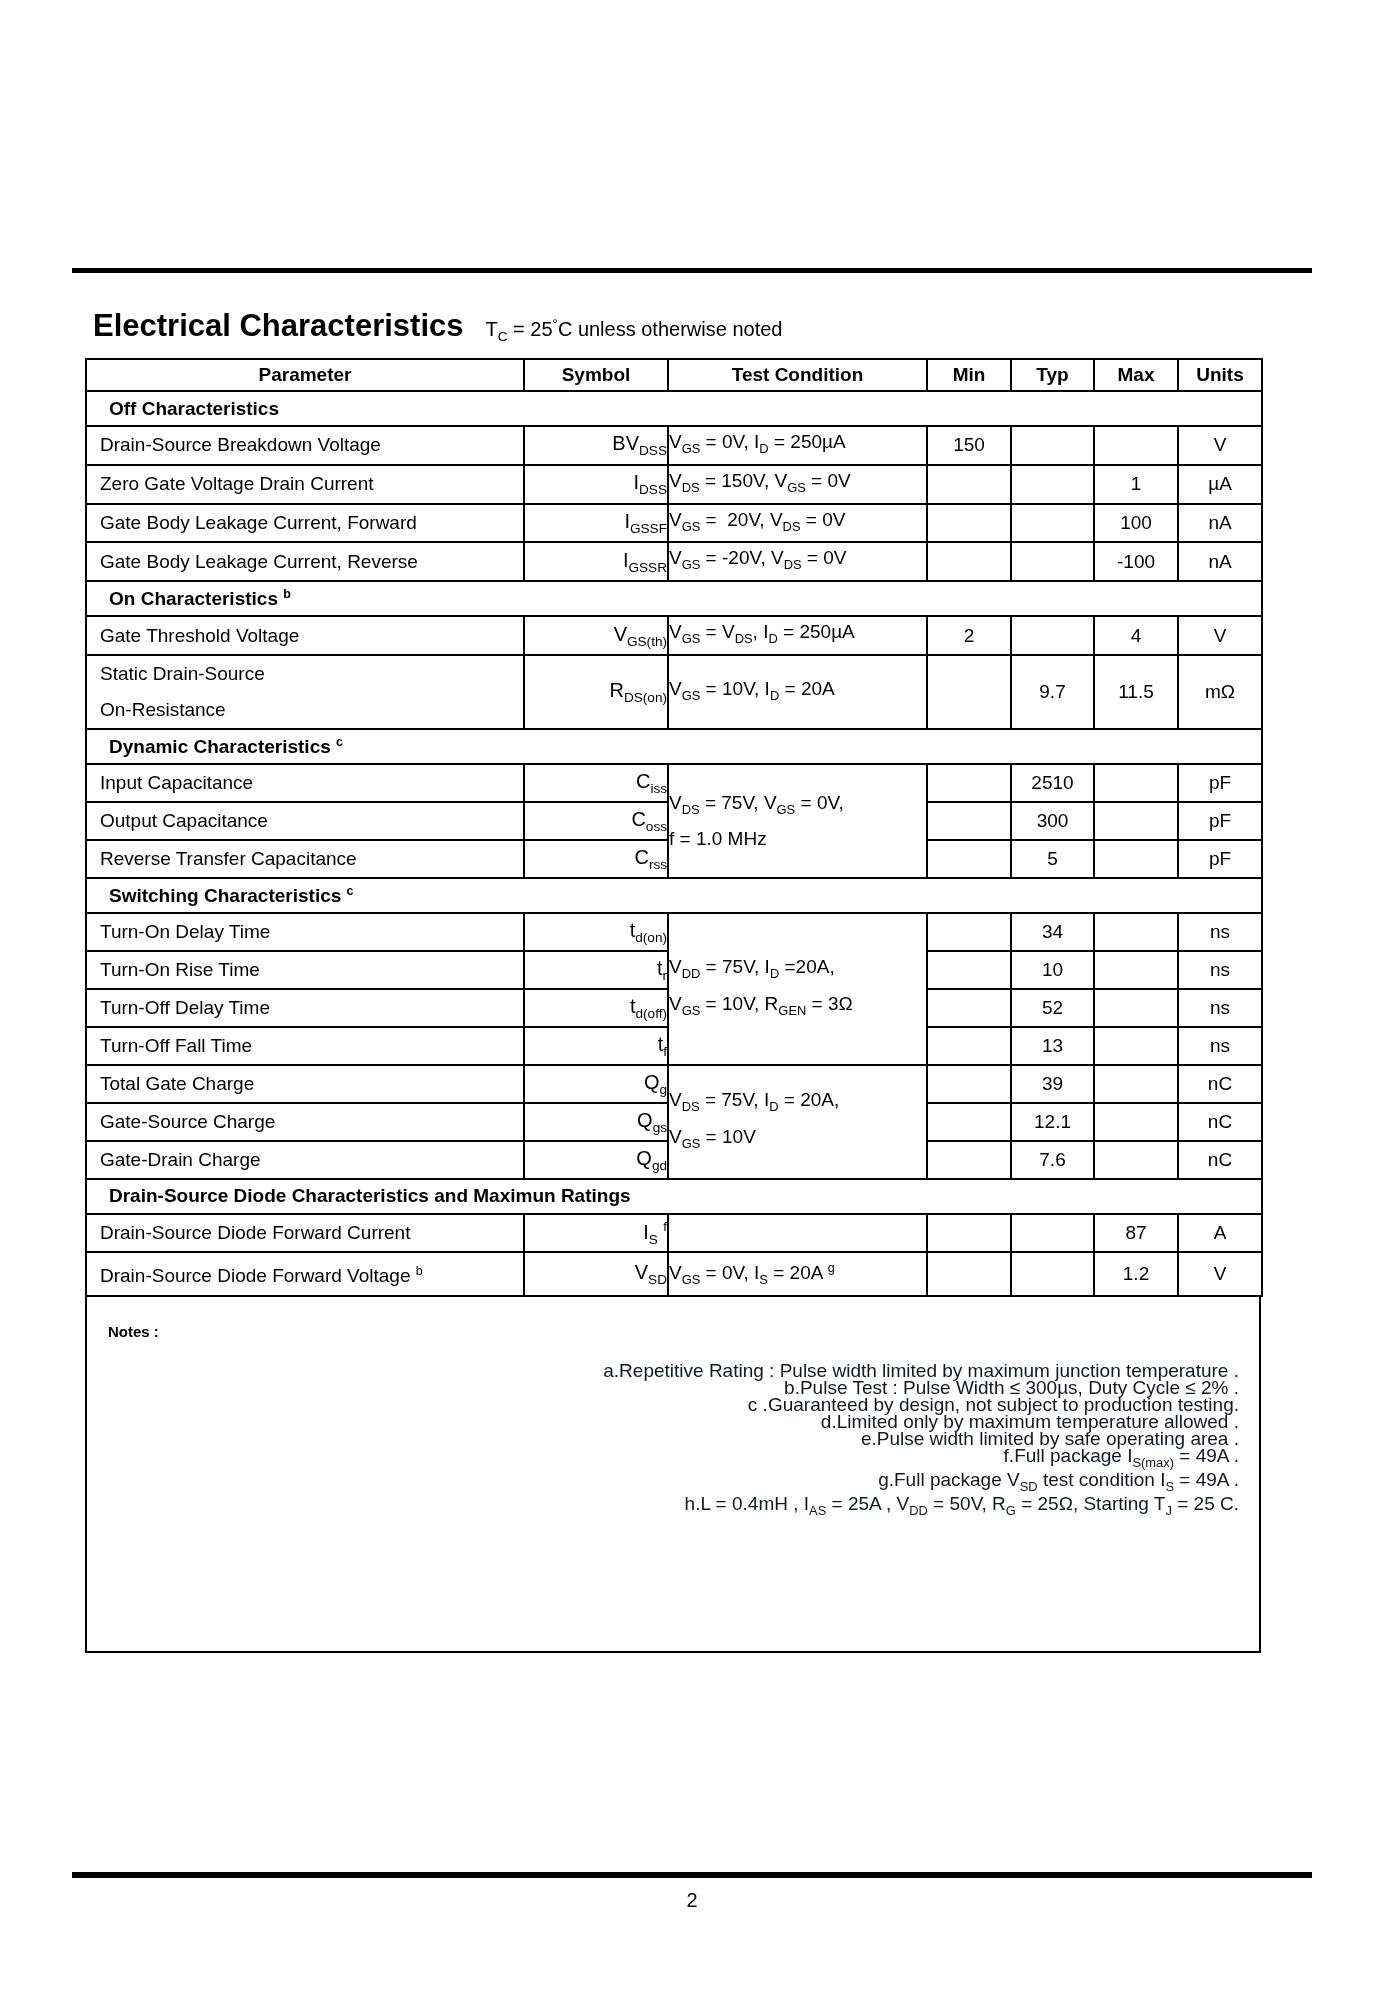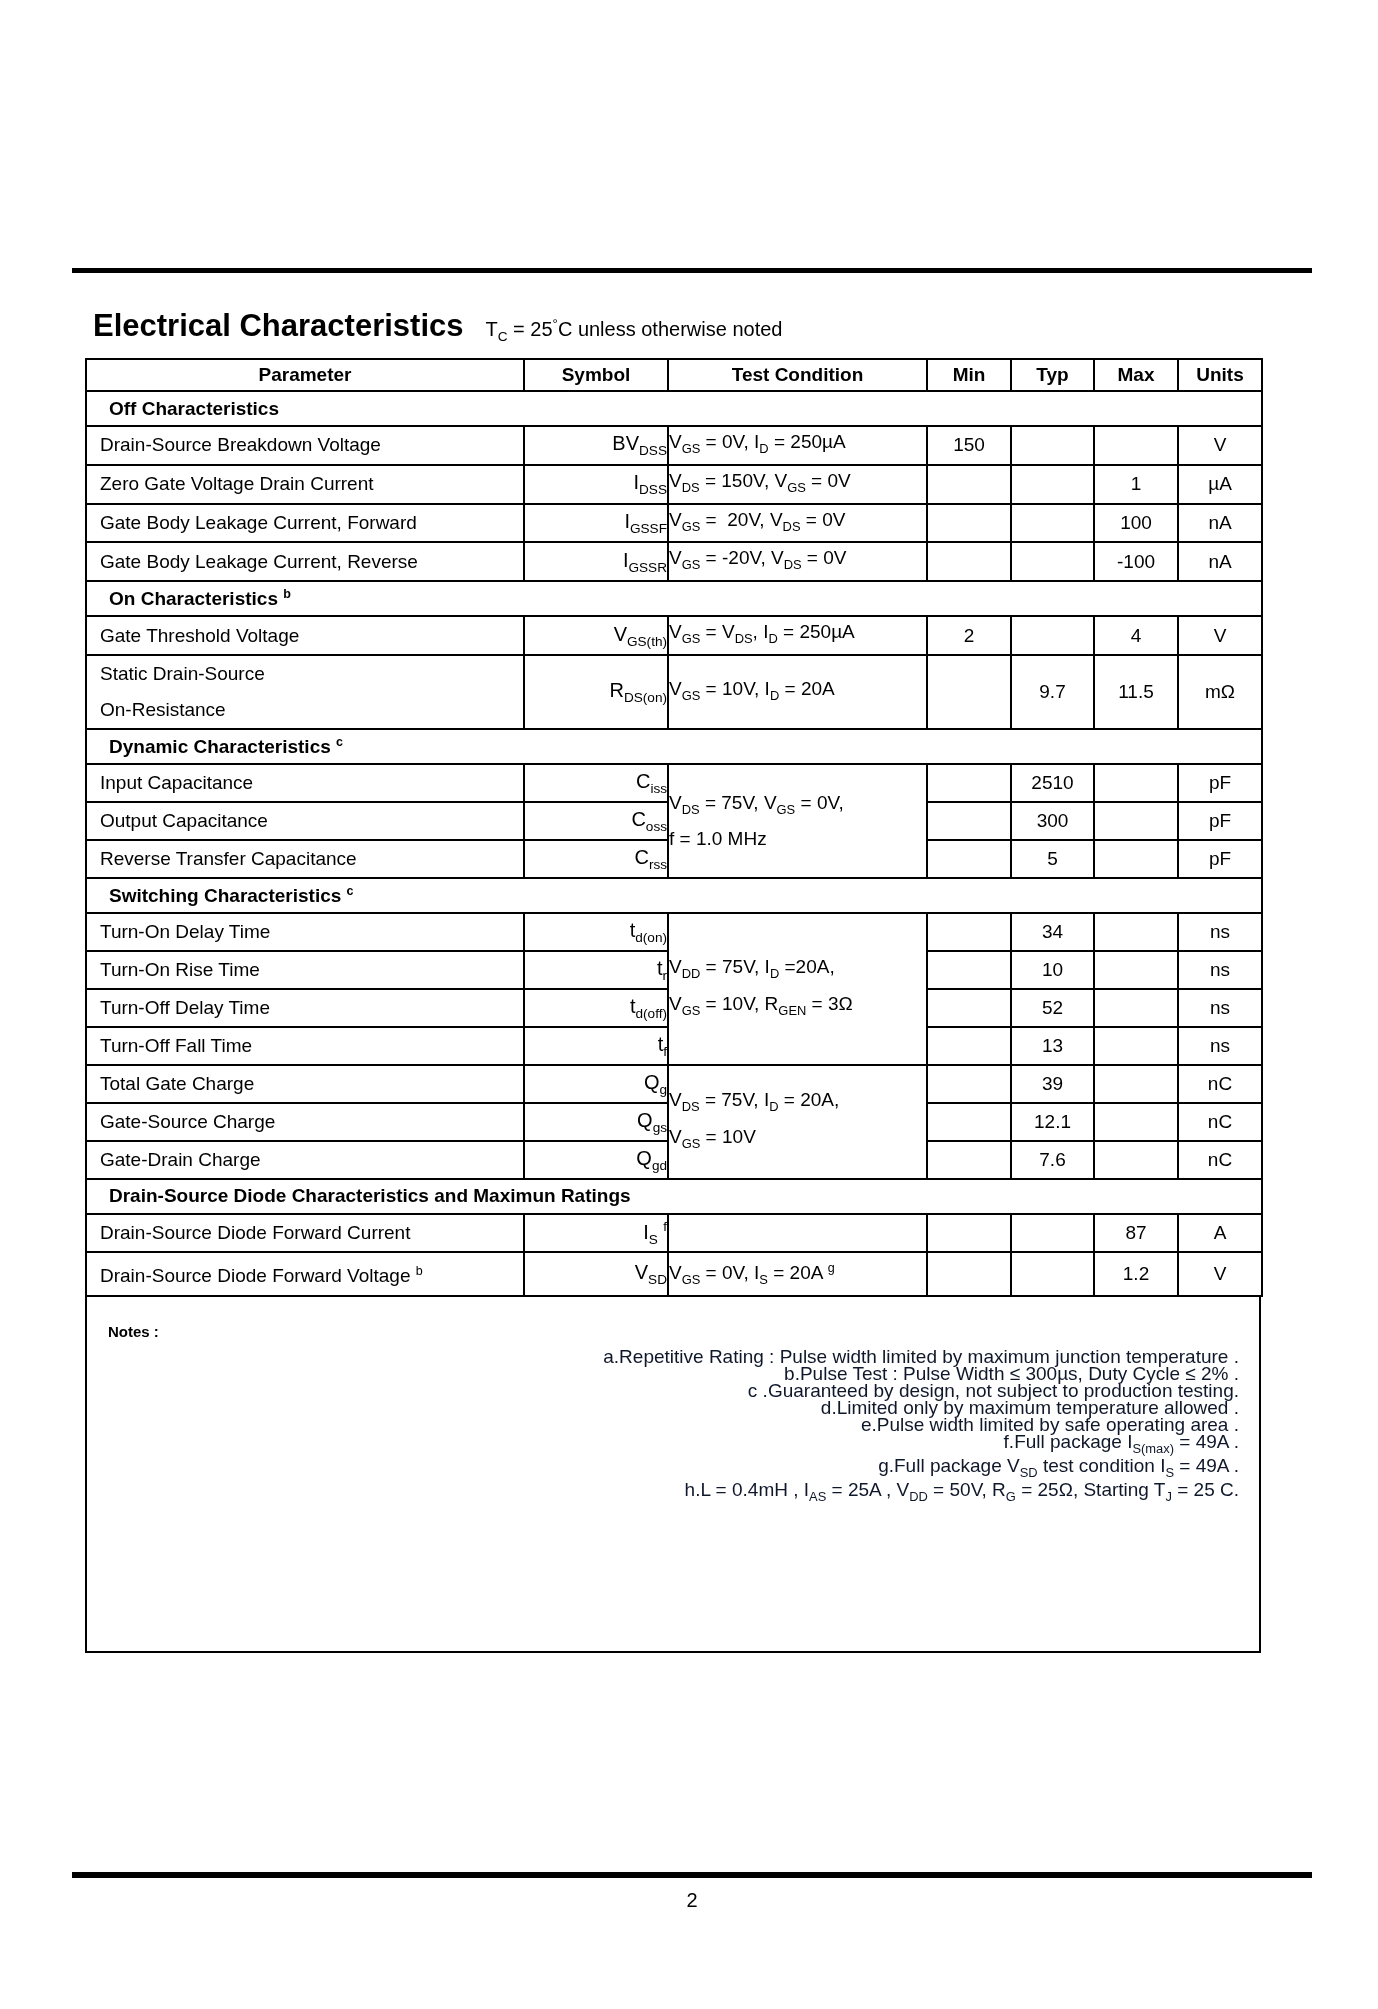--- a/index.html
+++ b/index.html
@@ -86,21 +86,21 @@
   td.val  { text-align: center; font-size: 19px; }
   td.unit { text-align: center; font-size: 19px; }
   sub { font-size: 0.68em; }
   sup { font-size: 0.66em; }
   .notesbox {
     border: 2px solid #000;
     border-top: none;
     height: 356px;
     padding: 26px 20px 0 21px;
   }
-  .notes-label { font-size: 15px; font-weight: bold; margin-bottom: 8px; }
+  .notes-label { font-size: 15px; font-weight: bold; margin-bottom: 22px; }
   .note-line   { font-size: 19px; line-height: 17px; color: #0f172a; text-align: right; }
   .footer-rule {
     position: absolute;
     left: 72px;
     top: 1872px;
     width: 1240px;
     height: 6px;
     background: #000;
   }
   .page-num {

